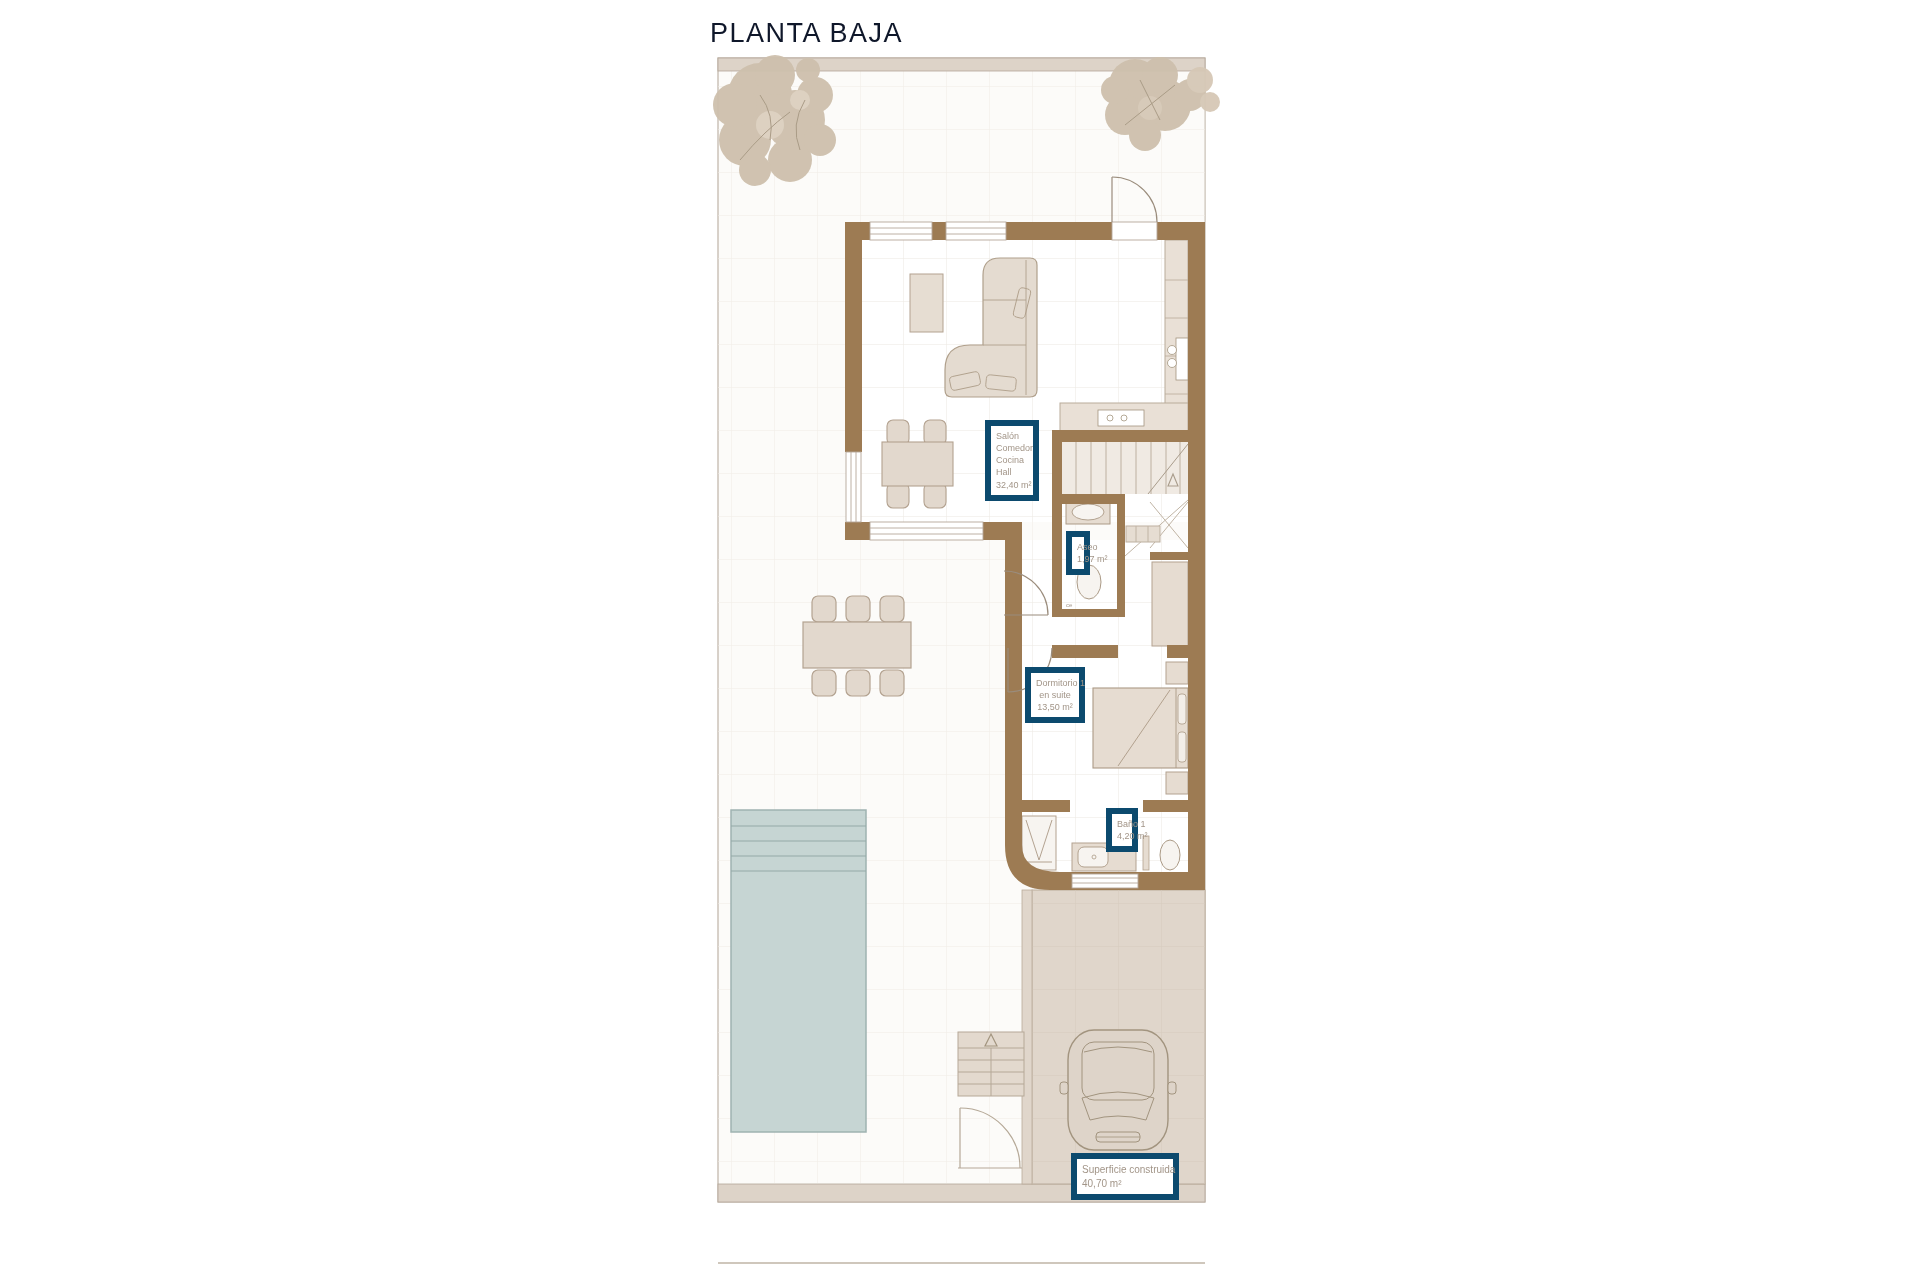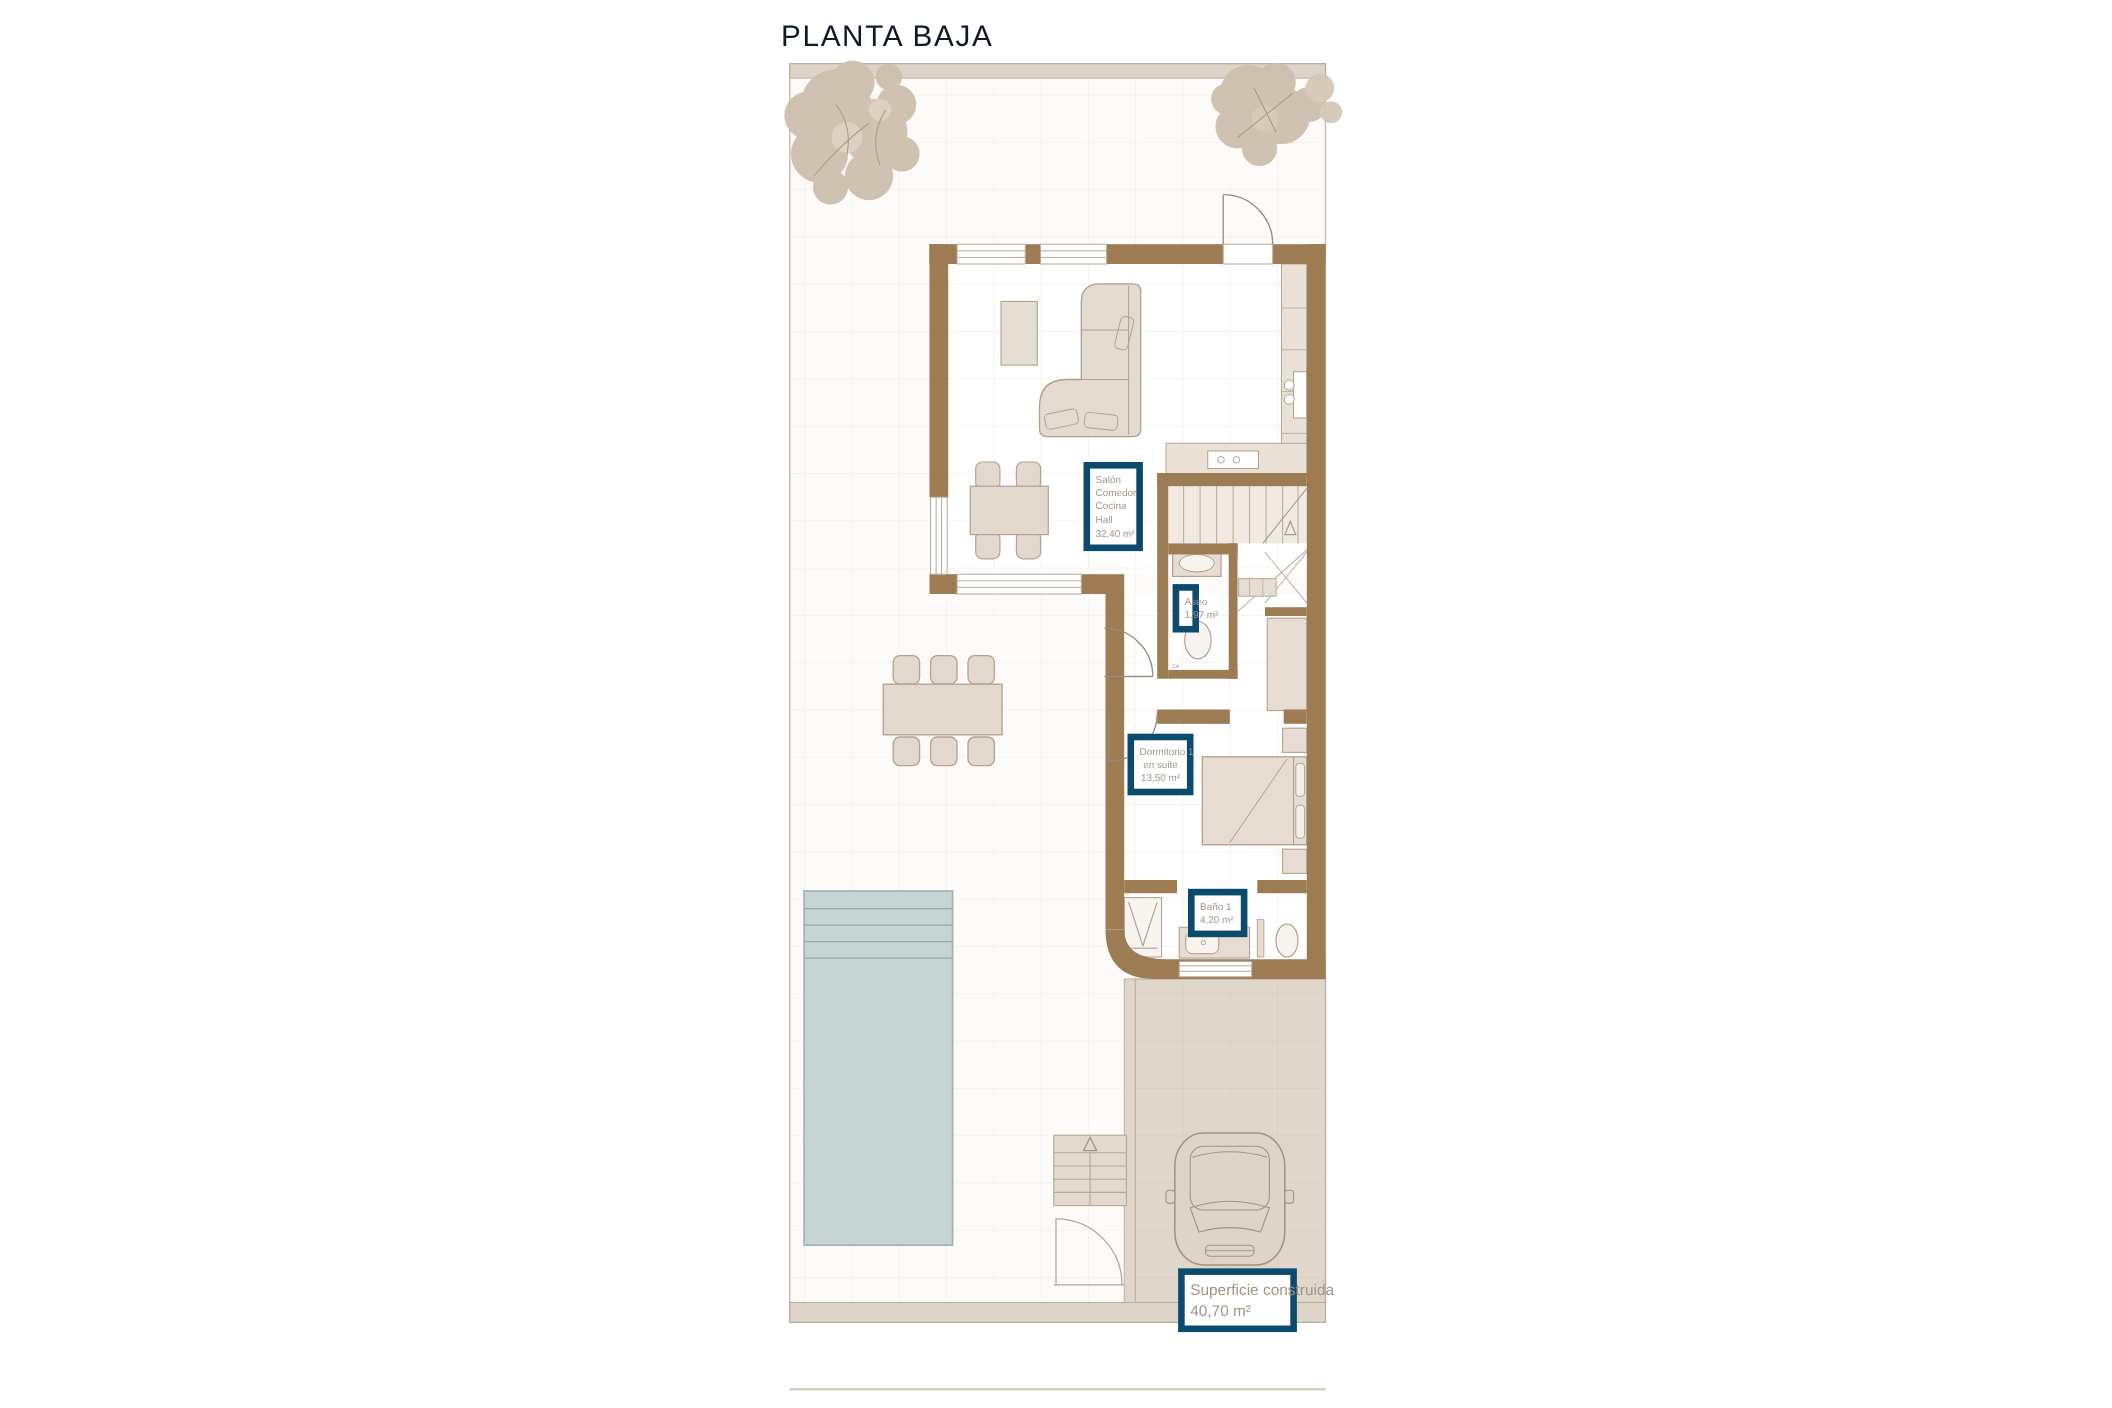--- a/index.html
+++ b/index.html
@@ -4,21 +4,21 @@
 <style>
   html,body{margin:0;padding:0;background:#ffffff;}
   .page{position:relative;width:1920px;height:1280px;background:#ffffff;overflow:hidden;
         font-family:"Liberation Sans", sans-serif;}
   .plan-title{position:absolute;left:710px;top:18px;font-size:27px;letter-spacing:1.5px;
         color:#0f172a;font-weight:400;}
   svg.plan{position:absolute;left:0;top:0;}
   .lbl{position:absolute;background:#ffffff;border:6px solid #0c4a6e;color:#a29588;
         font-size:9px;line-height:1.35;padding:4px 5px;box-sizing:border-box;}
   .lbl div{white-space:nowrap;}
-  .lbl-big{font-size:14px;}
+  .lbl-big{font-size:10px;}
   .separator{position:absolute;left:718px;top:1262px;width:487px;height:0;
         border-top:2px solid #cfc7bc;}
 </style>
 </head>
 <body>
 
 <div class="page">
 
   <div class="plan-title">PLANTA BAJA</div>
 
@@ -334,21 +334,21 @@
     <div>Aseo</div>
     <div>1,97 m²</div>
   </div>
 
   <div class="lbl" style="left:1025px;top:667px;width:60px;text-align:center;">
     <div>Dormitorio 1</div>
     <div>en suite</div>
     <div>13,50 m²</div>
   </div>
 
-  <div class="lbl" style="left:1080px;top:808px;width:54px;">
+  <div class="lbl" style="left:1106px;top:808px;width:32px;">
     <div>Baño 1</div>
     <div>4,20 m²</div>
   </div>
 
   <div class="lbl lbl-big" style="left:1071px;top:1153px;width:108px;">
     <div>Superficie construida</div>
     <div>40,70 m²</div>
   </div>
 
   <div class="separator"></div>

